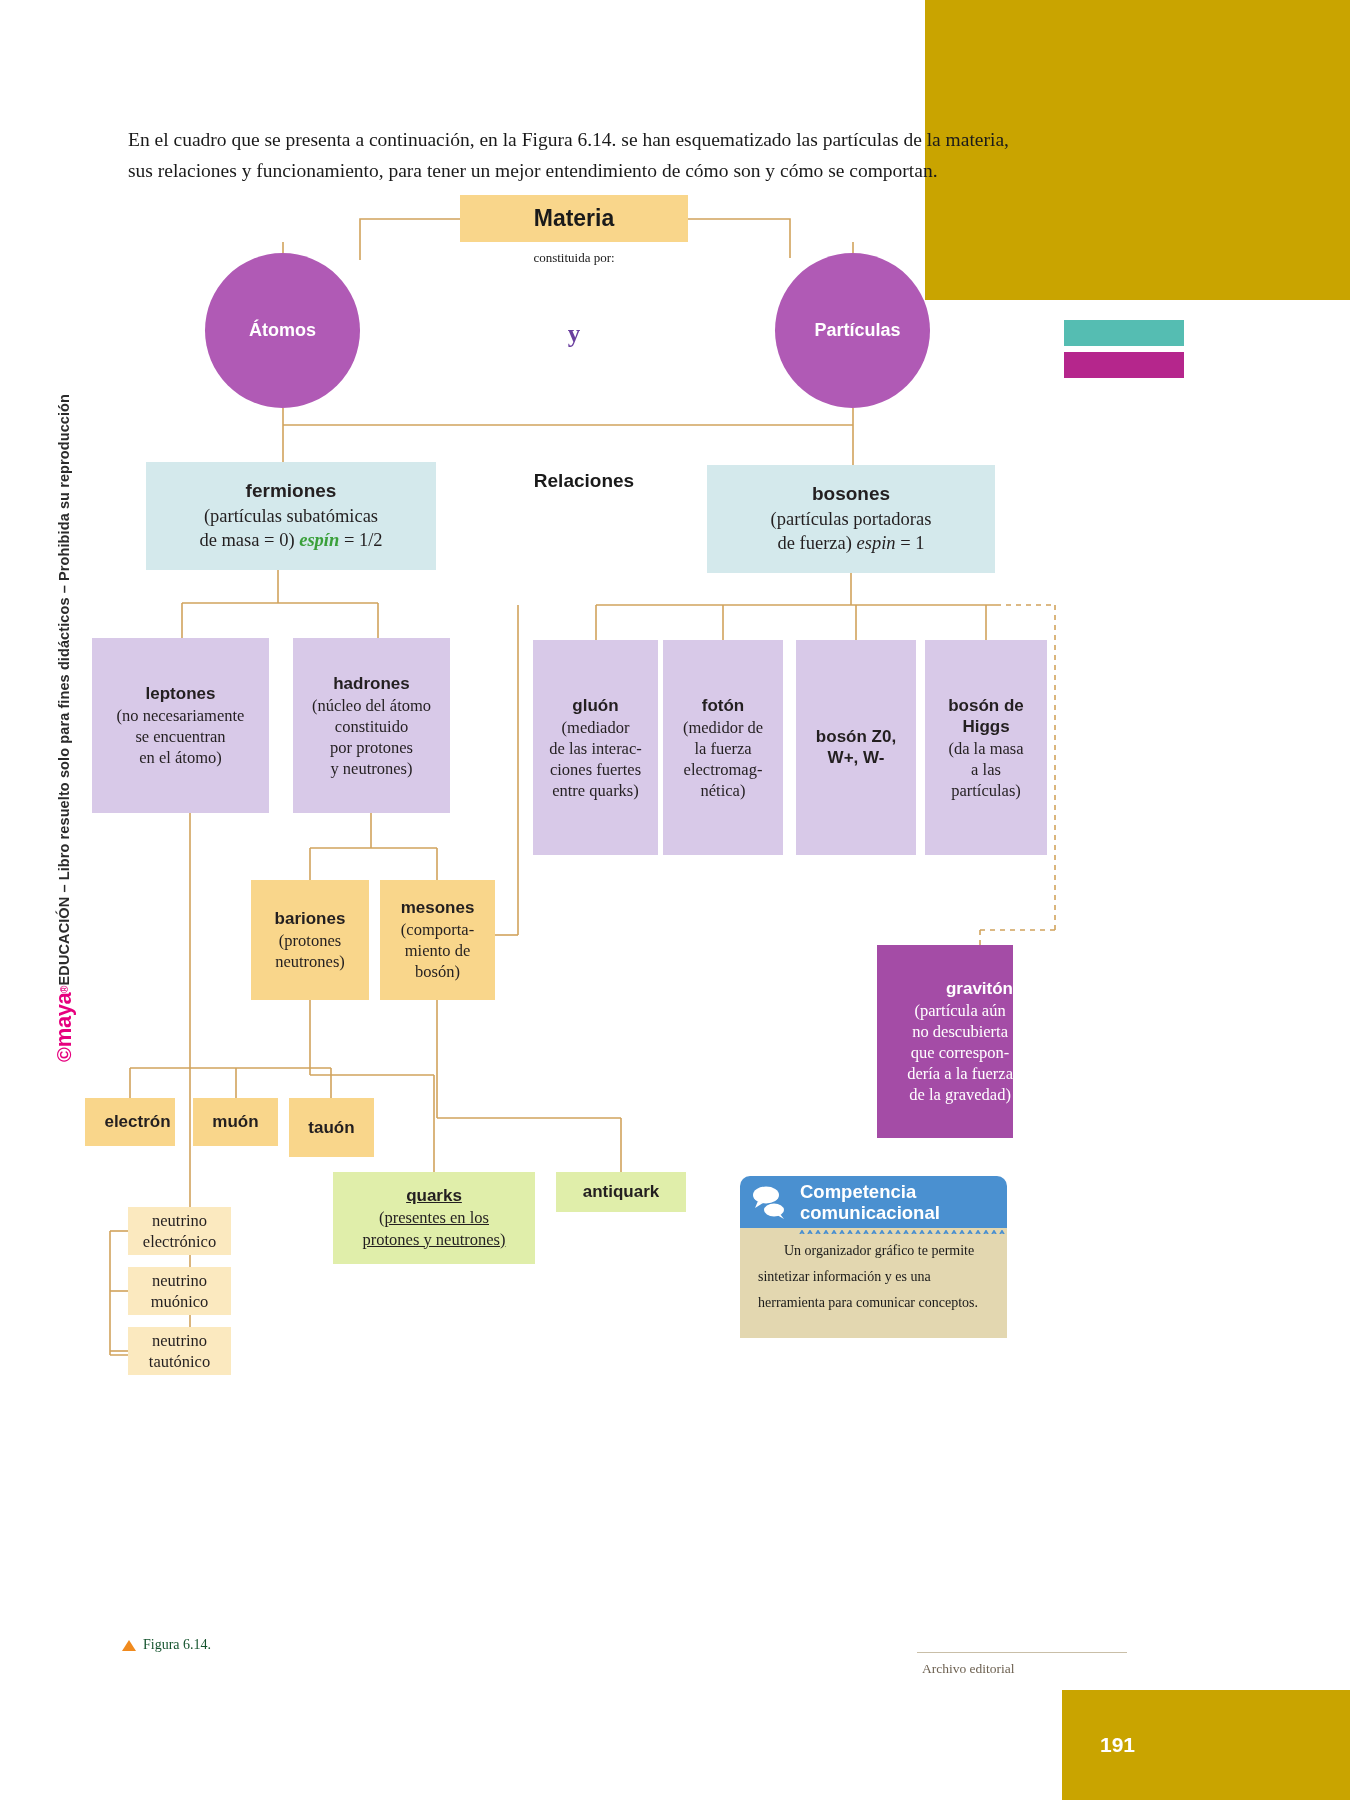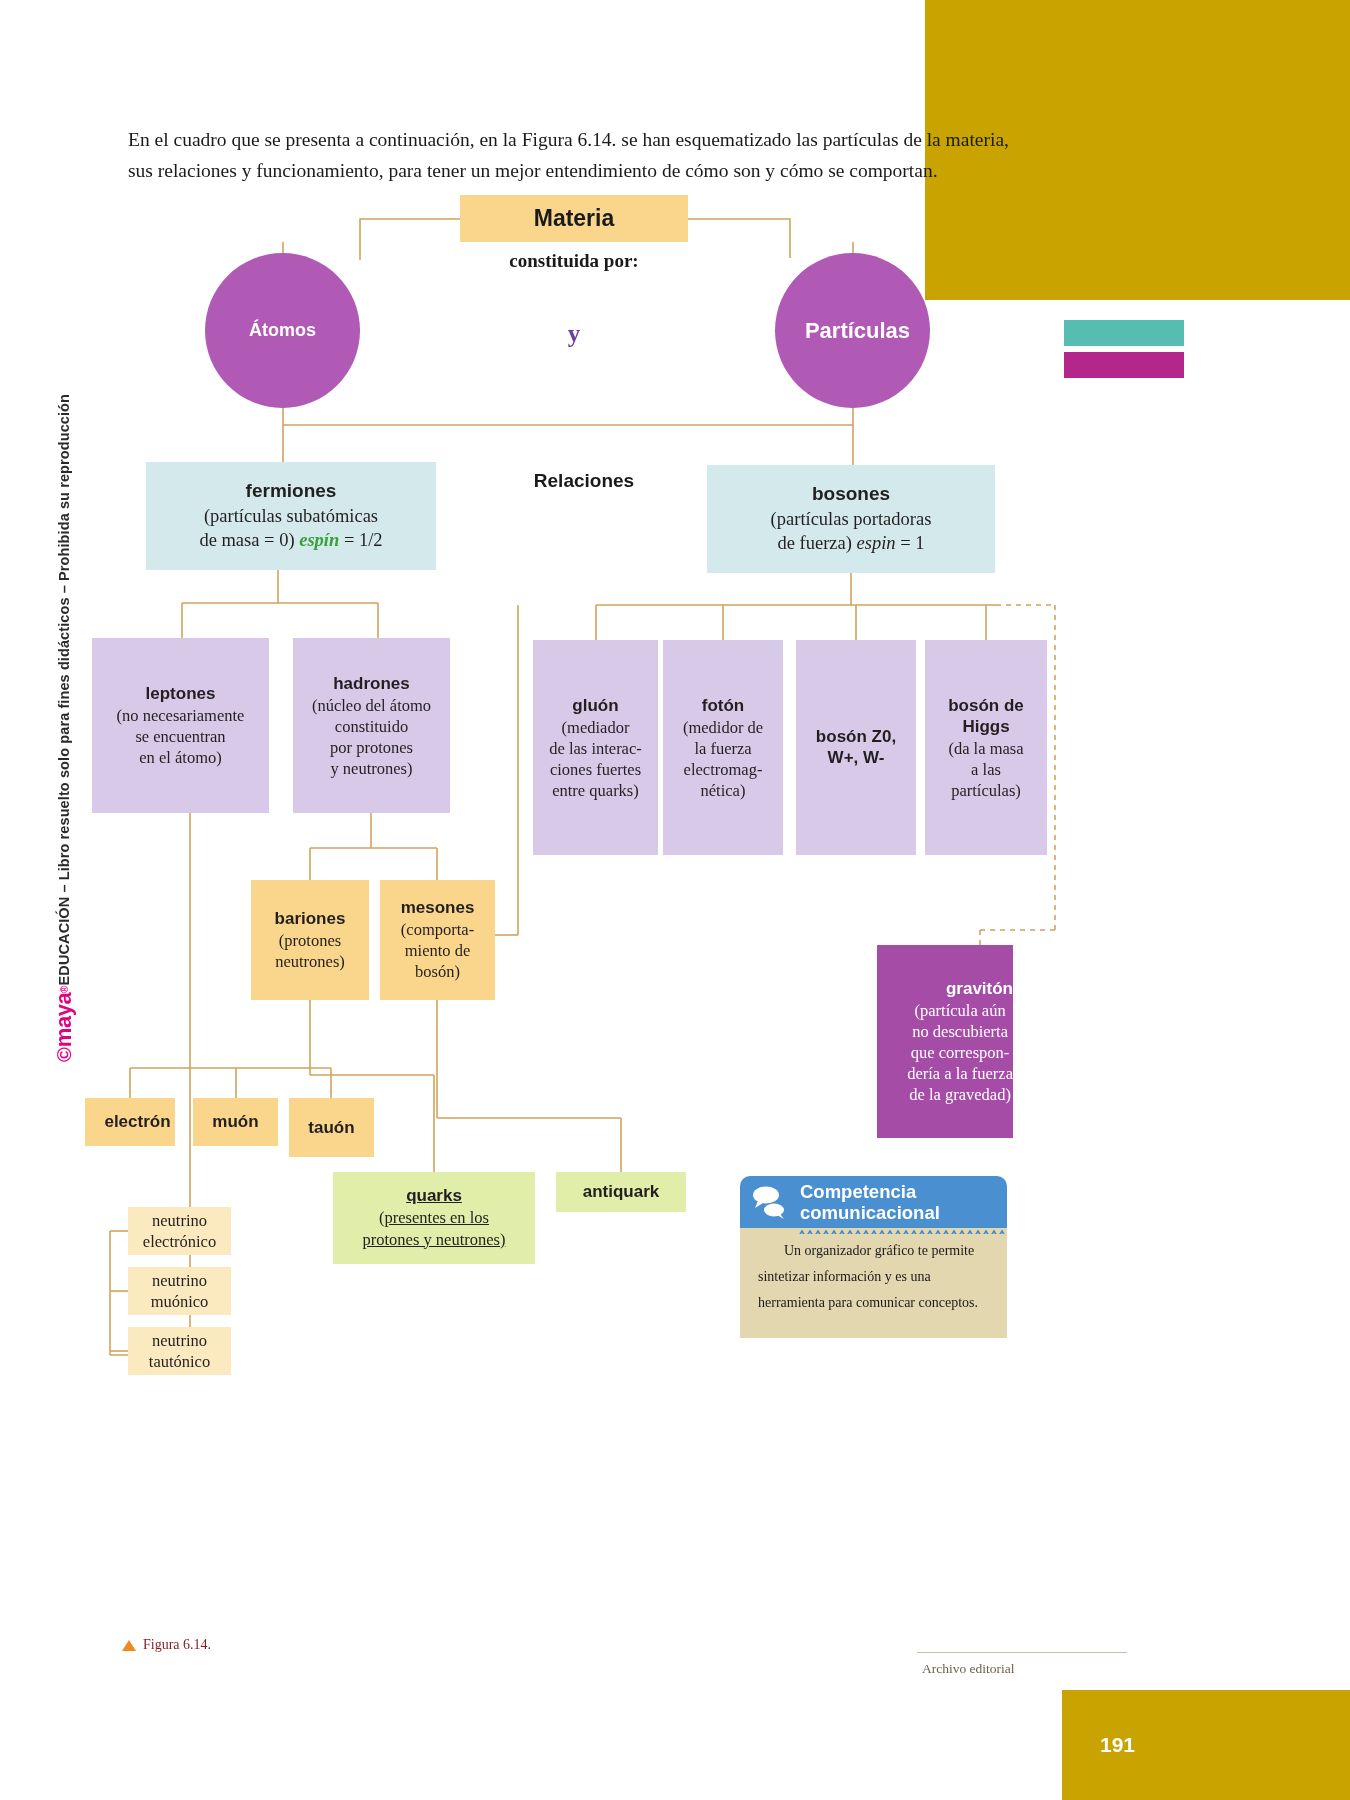--- a/index.html
+++ b/index.html
@@ -47,30 +47,30 @@
   .purple-box{background:#d8c9e8;}
   .purple-dark{background:#a44ca6;color:#fff;}
   .green{background:#e0eeaa;}
   .circle{border-radius:50%;background:#b05ab5;color:#fff;}
 
   
   #n-materia{left:460px;top:195px;width:228px;height:47px;}
   #n-materia .ttl{font-size:23px;color:#1a1a1a;}
 
   #lbl-constituida{position:absolute;left:460px;top:250px;width:228px;text-align:center;
-      font-size:19px;font-weight:bold;font-family:"Liberation Serif",serif;color:#1a1a1a;}
+      font-size:13px;font-weight:normal;font-family:"Liberation Serif",serif;color:#1a1a1a;}
   #lbl-y{position:absolute;left:460px;top:320px;width:228px;text-align:center;
       font-size:25px;font-weight:bold;color:#6a3f9e;font-family:"Liberation Serif",serif;}
   #lbl-relaciones{position:absolute;left:470px;top:470px;width:228px;text-align:center;
       font-size:19px;font-weight:bold;color:#1a1a1a;font-family:"Liberation Sans",sans-serif;}
 
   #n-atomos{left:205px;top:253px;width:155px;height:155px;}
   #n-atomos .ttl{font-size:18px;}
   #n-particulas{left:775px;top:253px;width:155px;height:155px;}
-  #n-particulas .ttl{font-size:22px;margin-left:10px;}
+  #n-particulas .ttl{font-size:18px;margin-left:10px;}
 
   #n-fermiones{left:146px;top:462px;width:290px;height:108px;}
   #n-bosones{left:707px;top:465px;width:288px;height:108px;}
   #n-fermiones .ttl,#n-bosones .ttl{font-size:19px;margin-bottom:2px;}
   #n-fermiones .sub,#n-bosones .sub{font-size:18.5px;line-height:24px;}
   .espin-green{color:#3aa03a;font-style:italic;font-weight:bold;}
   .espin-black{font-style:italic;}
 
   #n-leptones{left:92px;top:638px;width:177px;height:175px;}
   #n-hadrones{left:293px;top:638px;width:157px;height:175px;}
@@ -112,21 +112,21 @@
       background:#4a90d0;border-radius:10px 10px 0 0;display:flex;align-items:center;}
   #comp-icon{width:58px;height:52px;display:flex;align-items:center;justify-content:center;}
   #comp-title{color:#fff;font-size:18.5px;font-weight:bold;line-height:21px;
       font-family:"Liberation Sans",sans-serif;padding-left:2px;}
   #comp-body{position:absolute;left:0;top:-6px;width:267px;height:110px;background:#e3d7b0;
       font-family:"Liberation Serif",serif;font-size:14px;line-height:26px;color:#1a1a1a;
       box-sizing:border-box;padding:10px 16px 6px 18px;text-indent:26px;}
   #comp-zig{position:absolute;left:58px;top:-9px;width:209px;height:9px;overflow:hidden;}
 
   
-  #fig-caption{position:absolute;left:122px;top:1637px;font-size:14px;color:#7f1d1d;
+  #fig-caption{position:absolute;left:122px;top:1637px;font-size:14px;color:#14532d;
       font-family:"Liberation Serif",serif;display:flex;align-items:center;gap:7px;}
   #fig-tri{width:0;height:0;border-left:7px solid transparent;border-right:7px solid transparent;
       border-bottom:11px solid #f08a1e;}
   #archivo{position:absolute;left:922px;top:1637px;font-size:13.5px;color:#6d6151;
       font-family:"Liberation Serif",serif;margin-top:24px;}
   #archivo-rule{position:absolute;left:917px;top:1652px;width:210px;height:1px;background:#c9bfa8;}
 </style>
 </head>
 <body>
 

